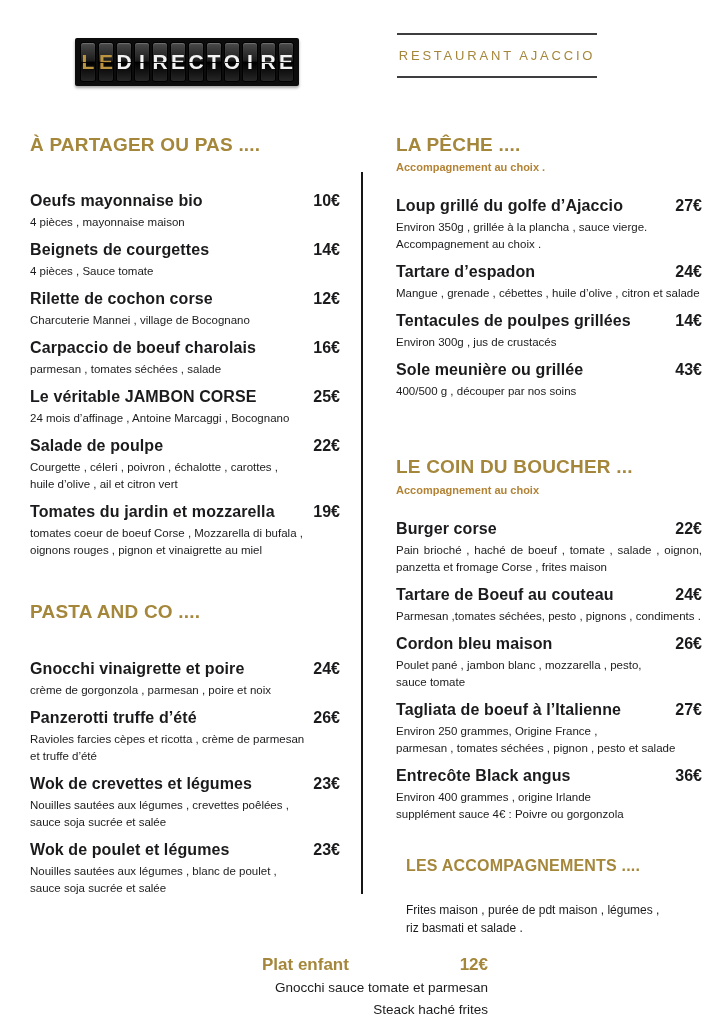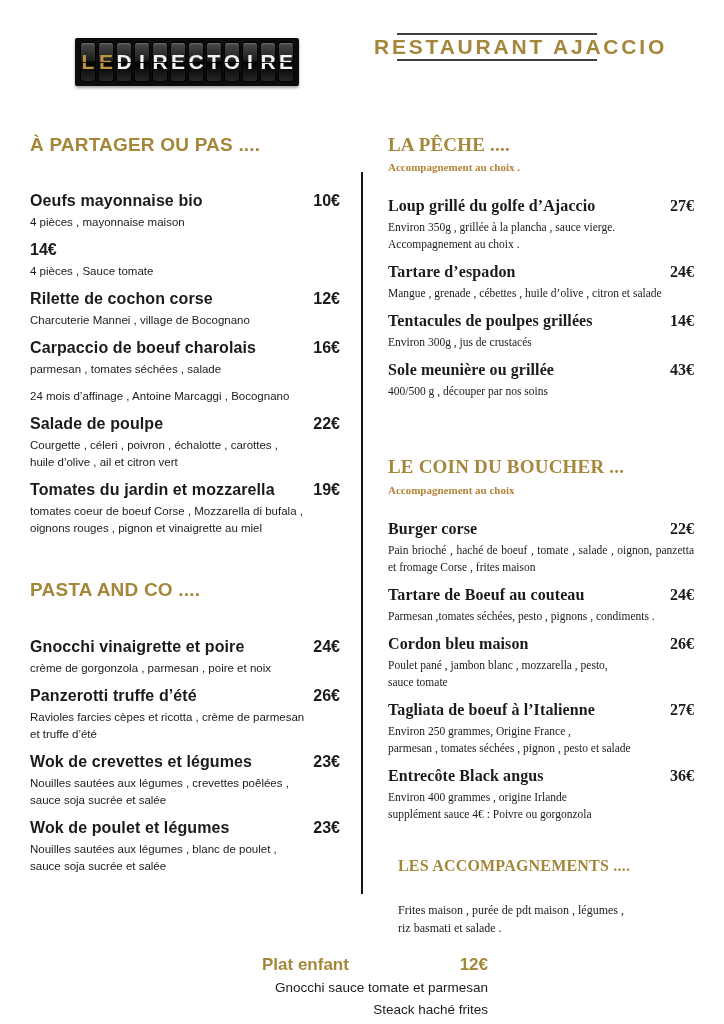--- a/index.html
+++ b/index.html
@@ -36,28 +36,28 @@
   }
   .tile::after{
     content:"";position:absolute;left:0;right:0;top:50%;height:1px;
     background:rgba(0,0,0,.85);
   }
   .tile.gold{color:#bb9440;}
 
   .brand{position:absolute;left:374px;top:33px;width:246px;text-align:center;}
   .brand-line{height:2px;background:#3e3e40;width:200px;margin:0 auto;}
   .brand-text{
-    margin:0 0;color:var(--gold);font-weight:bold;
-    font-size:21px;letter-spacing:2.8px;white-space:nowrap;
+    margin:13px 0;color:var(--gold);font-weight:normal;
+    font-size:13px;letter-spacing:2.8px;white-space:nowrap;
   }
 
   
   .col{position:absolute;top:132px;}
   .col-left{left:30px;width:310px;}
-  .col-right{left:388px;width:306px;font-family:Liberation Serif, serif;}
+  .col-right{left:396px;width:306px;}
   .divider-v{
     position:absolute;left:361px;top:172px;width:2px;height:722px;
     background:#161616;
   }
 
   .sec-title{
     margin:0;color:var(--gold);font-weight:bold;
     font-size:19px;line-height:1.38;letter-spacing:.2px;
   }
   .sec-subtitle{
@@ -129,20 +129,21 @@
   <div class="item">
     <div class="item-head">
       <span class="item-name">Oeufs mayonnaise bio</span>
       <span class="item-price">10€</span>
     </div>
     <div class="item-desc">4 pièces , mayonnaise maison</div>
   </div>
 
   <div class="item">
     <div class="item-head">
+      <span class="item-name">Beignets de courgettes</span>
       <span class="item-price">14€</span>
     </div>
     <div class="item-desc">4 pièces , Sauce tomate</div>
   </div>
 
   <div class="item">
     <div class="item-head">
       <span class="item-name">Rilette de cochon corse</span>
       <span class="item-price">12€</span>
     </div>
@@ -151,20 +152,24 @@
 
   <div class="item">
     <div class="item-head">
       <span class="item-name">Carpaccio de boeuf charolais</span>
       <span class="item-price">16€</span>
     </div>
     <div class="item-desc">parmesan , tomates séchées , salade</div>
   </div>
 
   <div class="item">
+    <div class="item-head">
+      <span class="item-name">Le véritable JAMBON CORSE</span>
+      <span class="item-price">25€</span>
+    </div>
     <div class="item-desc">24 mois d’affinage , Antoine Marcaggi , Bocognano</div>
   </div>
 
   <div class="item">
     <div class="item-head">
       <span class="item-name">Salade de poulpe</span>
       <span class="item-price">22€</span>
     </div>
     <div class="item-desc">Courgette , céleri , poivron , échalotte , carottes ,
 huile d’olive , ail et citron vert</div>

